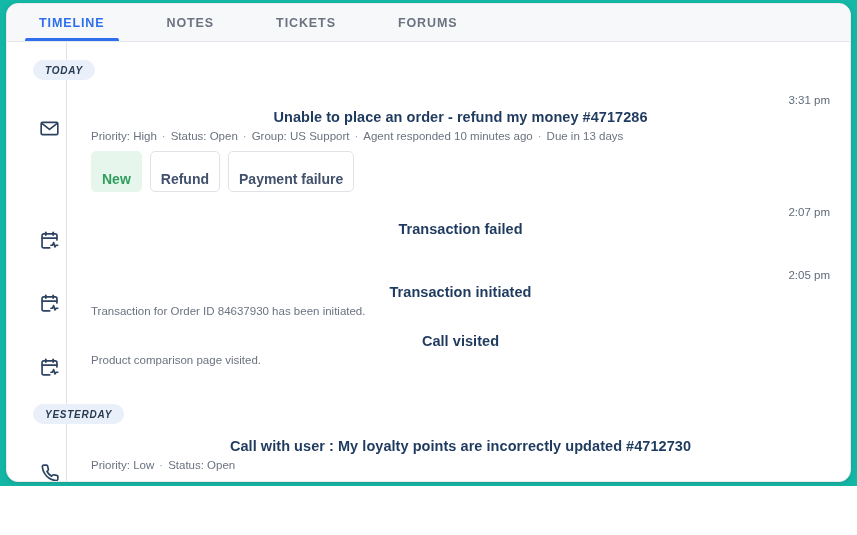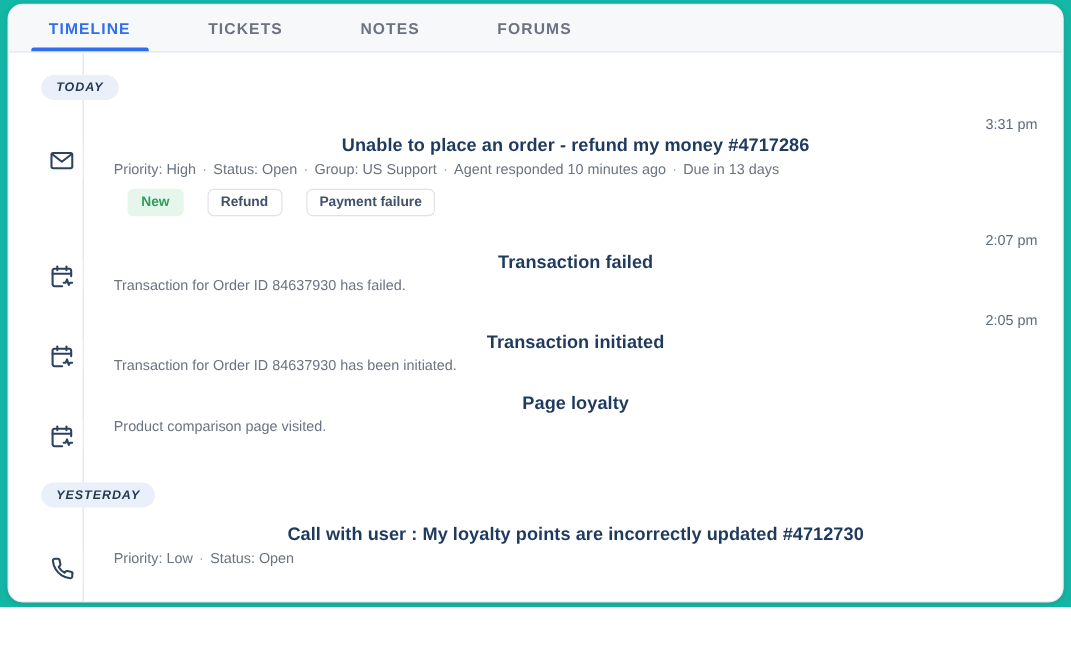--- a/index.html
+++ b/index.html
@@ -147,47 +147,46 @@
     display: inline-block;
     padding: 0 5px;
     color: #9aa3ad;
   }
   .tags {
     margin-top: 9px;
     display: flex;
     gap: 8px;
   }
   .tag {
-    font-size: 11px;
-    font-weight: bold;
-    padding: 4px 10px 4px 10px;
+    font-size: 14px;
+    font-weight: bold;
+    padding: 19px 10px 4px 10px;
     border-radius: 5px;
     border: 1px solid #dfe3e8;
     background: #ffffff;
     color: #41506b;
     cursor: pointer;
     white-space: nowrap;
-    margin-left: 11px;
   }
   .tag.green {
     background: #e6f6ec;
     border-color: #e6f6ec;
     color: #2f9e5d;
   }
 </style>
 </head>
 <body>
 
 <div class="screen">
   <div class="card">
 
     <div class="tabbar" id="tabbar">
         <div class="tab active">TIMELINE</div>
+        <div class="tab">NOTES</div>
         <div class="tab">TICKETS</div>
-        <div class="tab">NOTES</div>
         <div class="tab">FORUMS</div>
       </div>
 
     <div class="body">
       <div class="rail"></div>
       <div class="content" id="content"><div class="daypill">TODAY</div><div class="entry">
             <div class="iconwrap">
               <span class="iconbox">
                 <svg width="21" height="21" viewBox="0 0 24 24" fill="none" stroke="#2c4260" stroke-width="1.9" stroke-linecap="round" stroke-linejoin="round">
                   <rect x="2.5" y="5" width="19" height="14" rx="1.6"></rect>
@@ -213,21 +212,20 @@
                   <path d="M3.5 9.2h17"></path>
                   <path d="M7.8 2.6v3.4"></path>
                   <path d="M16.2 2.6v3.4"></path>
                   <path d="M13.6 17.4h1.8l1.3-3.1 1.6 5 1.2-1.9h1.9"></path>
                 </svg>
               </span>
             </div>
             <div class="detail">
               <div class="time">2:07 pm</div>
               <div class="title">Transaction failed</div>
-              <div class="meta"><span>Transaction for Order ID 84637930 has failed.</span></div>
             </div>
           </div><div class="entry">
             <div class="iconwrap">
               <span class="iconbox">
                 <svg width="21" height="21" viewBox="0 0 24 24" fill="none" stroke="#2c4260" stroke-width="1.9" stroke-linecap="round" stroke-linejoin="round">
                   <path d="M20.5 11.5V6.2a1.7 1.7 0 0 0-1.7-1.7H5.2A1.7 1.7 0 0 0 3.5 6.2v12.6a1.7 1.7 0 0 0 1.7 1.7h7.1"></path>
                   <path d="M3.5 9.2h17"></path>
                   <path d="M7.8 2.6v3.4"></path>
                   <path d="M16.2 2.6v3.4"></path>
                   <path d="M13.6 17.4h1.8l1.3-3.1 1.6 5 1.2-1.9h1.9"></path>
@@ -245,21 +243,21 @@
                 <svg width="21" height="21" viewBox="0 0 24 24" fill="none" stroke="#2c4260" stroke-width="1.9" stroke-linecap="round" stroke-linejoin="round">
                   <path d="M20.5 11.5V6.2a1.7 1.7 0 0 0-1.7-1.7H5.2A1.7 1.7 0 0 0 3.5 6.2v12.6a1.7 1.7 0 0 0 1.7 1.7h7.1"></path>
                   <path d="M3.5 9.2h17"></path>
                   <path d="M7.8 2.6v3.4"></path>
                   <path d="M16.2 2.6v3.4"></path>
                   <path d="M13.6 17.4h1.8l1.3-3.1 1.6 5 1.2-1.9h1.9"></path>
                 </svg>
               </span>
             </div>
             <div class="detail">
-              <div class="title">Page loyalty</div>
+              <div class="title">Call visited</div>
               <div class="meta"><span>Product comparison page visited.</span></div>
             </div>
           </div><div style="height: 22px;"></div><div class="daypill">YESTERDAY</div><div class="entry">
             <div class="iconwrap">
               <span class="iconbox">
                 <svg width="21" height="21" viewBox="0 0 24 24" fill="none" stroke="#2c4260" stroke-width="1.9" stroke-linecap="round" stroke-linejoin="round">
                   <path d="M21.5 16.9v2.6a1.8 1.8 0 0 1-2 1.8 17.6 17.6 0 0 1-7.7-2.7 17.3 17.3 0 0 1-5.3-5.3A17.6 17.6 0 0 1 3.8 5.5a1.8 1.8 0 0 1 1.8-2h2.6a1.8 1.8 0 0 1 1.8 1.6c.1 1 .3 1.9.6 2.8a1.8 1.8 0 0 1-.4 1.9l-1.1 1.1a14.3 14.3 0 0 0 5.3 5.3l1.1-1.1a1.8 1.8 0 0 1 1.9-.4c.9.3 1.8.5 2.8.6a1.8 1.8 0 0 1 1.6 1.8z"></path>
                 </svg>
               </span>
             </div>

